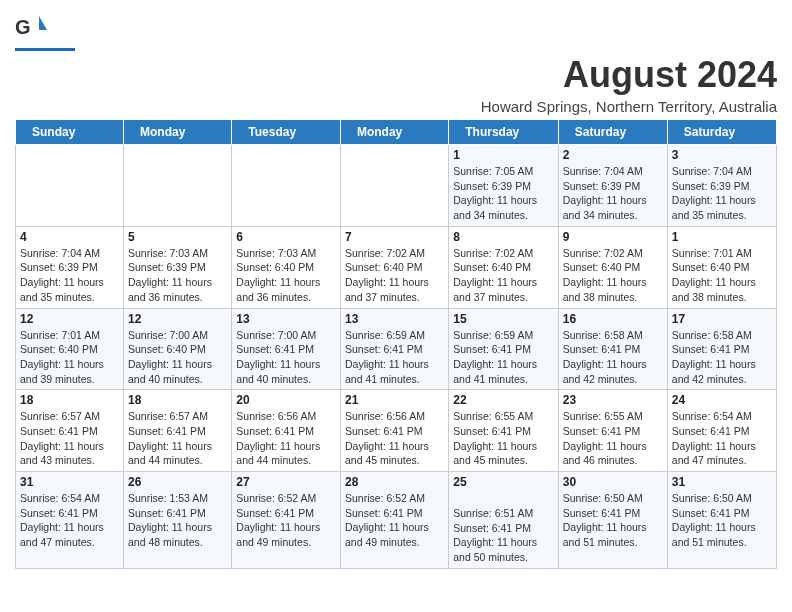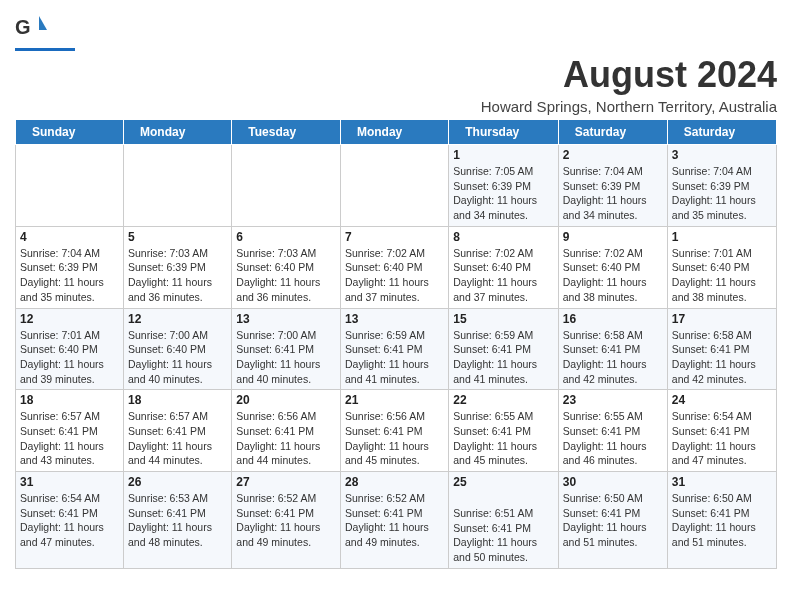--- a/index.html
+++ b/index.html
@@ -304,21 +304,21 @@
       <tr>
         <td>
           <span class="day-num">31</span>
           <div class="day-info" style="white-space: pre-line;">Sunrise: 6:54 AM
 Sunset: 6:41 PM
 Daylight: 11 hours
 and 47 minutes.</div>
         </td>
         <td>
           <span class="day-num">26</span>
-          <div class="day-info" style="white-space: pre-line;">Sunrise: 6:53 AM
+          <div class="day-info" style="white-space: pre-line;">Sunrise: 1:53 AM
 Sunset: 6:41 PM
 Daylight: 11 hours
 and 48 minutes.</div>
         </td>
         <td>
           <span class="day-num">27</span>
           <div class="day-info" style="white-space: pre-line;">Sunrise: 6:52 AM
 Sunset: 6:41 PM
 Daylight: 11 hours
 and 49 minutes.</div>

